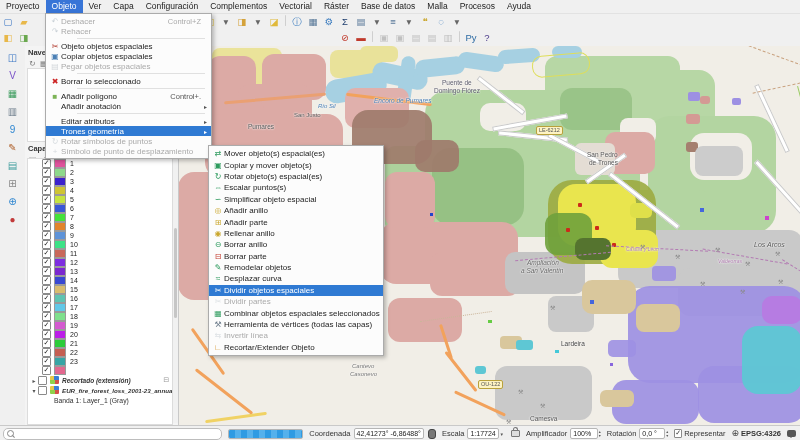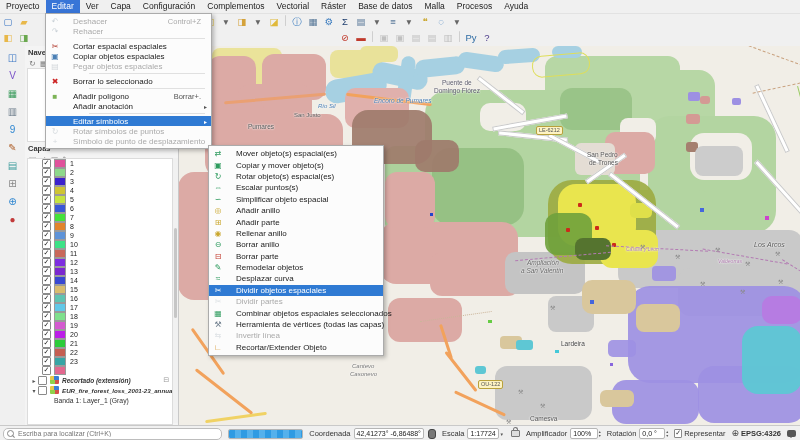--- a/index.html
+++ b/index.html
@@ -59,21 +59,21 @@
   
   .menu{position:absolute;background:#fcfcfc;border:1px solid #ababab;
         box-shadow:2px 2px 4px rgba(0,0,0,.25);z-index:30;padding:2px 0;}
   #edit-menu{left:45px;top:13px;width:165px;}
   #geom-menu{left:208px;top:145px;width:174px;}
   .mrow{display:flex;align-items:center;height:10px;font-size:8px;color:#222;padding:0 4px 0 3px;}
   #geom-menu .mrow{height:11.4px;}
   .mrow.separator{height:5px;}
   .mrow.separator::after{content:"";flex:1;height:1px;background:#e0e0e0;margin:0 2px;}
   .mic{width:12px;flex:none;font-size:8px;text-align:center;}
-  .mlabel{white-space:nowrap;margin-left:12px;}
+  .mlabel{white-space:nowrap;}
   .mshort{margin-left:auto;font-size:7.5px;color:#555;padding-left:8px;}
   .marrow{width:6px;flex:none;font-size:6px;color:#555;text-align:right;margin-left:auto;}
   .mrow .mshort + .marrow{margin-left:0;}
   .mrow.disabled,.mrow.disabled .mshort,.mrow.disabled .marrow{color:#aaa;}
   .mrow.disabled .mic{opacity:.45;}
   .mrow.highlight{background:#2f7ad3;color:#fff;}
   .mrow.highlight .mshort,.mrow.highlight .marrow{color:#fff;}
   
   #statusbar{position:absolute;left:0;top:425px;width:800px;height:15px;background:#f0f0f0;
              border-top:1px solid #c9c9c9;display:flex;align-items:center;font-size:7.5px;color:#333;z-index:20;}
@@ -100,21 +100,21 @@
 </style>
 </head>
 <body>
 
 <div id="app">
 
   <div id="menubar">
 
       <div class="mb-item">Proyecto</div>
 
-      <div class="mb-item active">Editar</div>
+      <div class="mb-item active">Objeto</div>
 
       <div class="mb-item">Ver</div>
 
       <div class="mb-item">Capa</div>
 
       <div class="mb-item">Configuración</div>
 
       <div class="mb-item">Complementos</div>
 
       <div class="mb-item">Vectorial</div>
@@ -541,21 +541,21 @@
 
       <div class="mrow separator">
         <span class="mic"></span>
         <span class="mlabel"></span>
         <span class="mshort"></span>
         <span class="marrow"></span>
       </div>
 
       <div class="mrow">
         <span class="mic" style="color: rgb(176, 58, 46);">✂</span>
-        <span class="mlabel">Cortar espacial espaciales</span>
+        <span class="mlabel">Objeto objetos espaciales</span>
         <span class="mshort"></span>
         <span class="marrow"></span>
       </div>
 
       <div class="mrow">
         <span class="mic" style="color: rgb(74, 127, 181);">▣</span>
         <span class="mlabel">Copiar objetos espaciales</span>
         <span class="mshort"></span>
         <span class="marrow"></span>
       </div>
@@ -586,42 +586,48 @@
       <div class="mrow separator">
         <span class="mic"></span>
         <span class="mlabel"></span>
         <span class="mshort"></span>
         <span class="marrow"></span>
       </div>
 
       <div class="mrow">
         <span class="mic" style="color: rgb(124, 179, 86);">■</span>
         <span class="mlabel">Añadir polígono</span>
-        <span class="mshort">Borrar+.</span>
+        <span class="mshort">Control+.</span>
         <span class="marrow"></span>
       </div>
 
       <div class="mrow">
         <span class="mic"></span>
         <span class="mlabel">Añadir anotación</span>
         <span class="mshort"></span>
         <span class="marrow">▸</span>
       </div>
 
       <div class="mrow separator">
         <span class="mic"></span>
         <span class="mlabel"></span>
         <span class="mshort"></span>
         <span class="marrow"></span>
       </div>
 
+      <div class="mrow">
+        <span class="mic"></span>
+        <span class="mlabel">Editar atributos</span>
+        <span class="mshort"></span>
+        <span class="marrow">▸</span>
+      </div>
 
       <div class="mrow highlight">
         <span class="mic"></span>
-        <span class="mlabel">Editar símbolos</span>
+        <span class="mlabel">Trones geometría</span>
         <span class="mshort"></span>
         <span class="marrow">▸</span>
       </div>
 
       <div class="mrow disabled">
         <span class="mic" style="color: rgb(170, 180, 189);">↻</span>
         <span class="mlabel">Rotar símbolos de puntos</span>
         <span class="mshort"></span>
         <span class="marrow"></span>
       </div>
@@ -723,21 +729,20 @@
 
       <div class="mrow">
         <span class="mic" style="color: rgb(212, 149, 46);">∟</span>
         <span class="mlabel">Recortar/Extender Objeto</span>
       </div>
     </div>
 
   <div id="statusbar">
     <div id="locator">
       <span class="mag"></span>
-      <input placeholder="Escriba para localizar (Ctrl+K)" style="">
     </div>
     <div id="progress">
       <div id="progress-fill" style="width:100%"></div>
     </div>
     <span class="sb-label">Coordenada</span>
     <div class="sb-field">42,41273° -6,86488°</div>
     <span class="mouseico"></span>
     <span class="sb-label">Escala</span>
     <div class="sb-field" style="width:34px">1:17724</div>
     <span style="font-size:5px;color:#555;margin-left:1px">▾</span>

